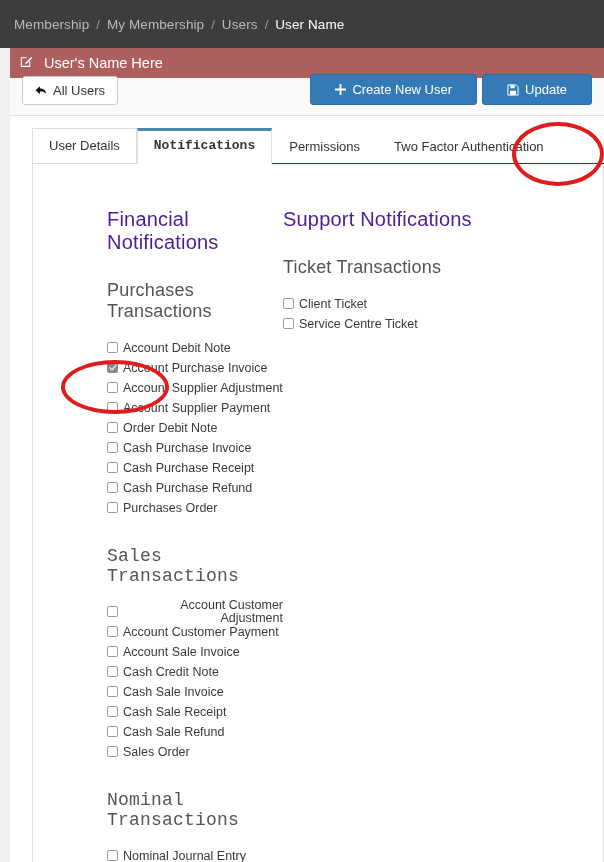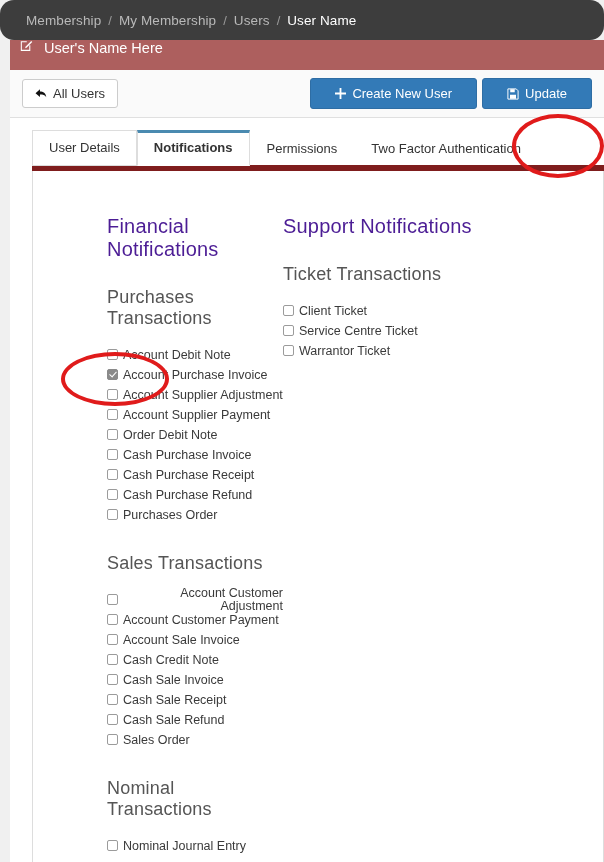--- a/index.html
+++ b/index.html
@@ -12,27 +12,26 @@
     background: #f0f0f0;
     font-family: "Liberation Sans", sans-serif;
     font-size: 13px;
     color: #333;
     overflow: hidden;
     position: relative;
   }
 
   
   .breadcrumb-bar {
-    height: 40px;
+    height: 48px;
     background: #3d3d3d;
     display: flex;
     align-items: center;
-    padding-left: 26px;
-    box-sizing: border-box;
-    border-radius: 14px;
+    padding-left: 14px;
+    box-sizing: border-box;
   }
   .crumb {
     color: #b9b9b9;
     font-size: 13.5px;
     letter-spacing: .1px;
   }
   .crumb.active {
     color: #ffffff;
   }
   .crumb-sep {
@@ -55,20 +54,21 @@
     height: 100%;
     box-sizing: border-box;
     position: relative;
   }
 
   
   .panel-header {
     background: #ad5f5e;
     height: 30px;
     display: flex;
+    align-items: center;
     padding-left: 10px;
     box-sizing: border-box;
   }
   .panel-header .hdr-icon {
     color: #fff;
     font-size: 14px;
     margin-right: 10px;
     line-height: 1;
     display: inline-flex;
   }
@@ -76,23 +76,23 @@
     color: #fff;
     font-size: 14.5px;
   }
 
   
   .toolbar {
     background: #fafafa;
     border-bottom: 1px solid #e0e0e0;
     padding: 10px 10px 10px 12px;
     display: flex;
-    align-items: center;
-    box-sizing: border-box;
-    height: 48px;
+    align-items: flex-end;
+    box-sizing: border-box;
+    height: 38px;
   }
   .btn {
     font-family: "Liberation Sans", sans-serif;
     font-size: 13px;
     border-radius: 3px;
     display: inline-flex;
     align-items: center;
     cursor: pointer;
     box-sizing: border-box;
     white-space: nowrap;
@@ -124,21 +124,21 @@
   }
 
   
   .tab-area {
     padding: 12px 0 0 22px;
     background: #ffffff;
     box-sizing: border-box;
   }
   .tabs {
     display: flex;
-    border-bottom: 6px solid #7f1d1d;
+    border-bottom: 1px solid #7f1d1d;
     align-items: flex-end;
   }
   .tab {
     padding: 9px 16px 8px 16px;
     font-size: 13px;
     color: #337ab7;
     border: 1px solid transparent;
     border-bottom: none;
     margin-bottom: -1px;
     cursor: pointer;
@@ -156,20 +156,21 @@
     color: #333;
   }
   .tab.active {
     background: #ffffff;
     border: 1px solid #dddddd;
     border-bottom: 1px solid #ffffff;
     border-top: 3px solid #4a8ab0;
     color: #333;
     font-weight: bold;
     padding-top: 7px;
+    font-family: Liberation Mono, monospace;
   }
 
   
   .tab-content {
     border-left: 1px solid #dddddd;
     border-right: 1px solid #dddddd;
     border-bottom: 1px solid #dddddd;
     margin-left: 22px;
     margin-right: 0;
     background: #ffffff;
@@ -201,20 +202,21 @@
   }
   .sub-title {
     font-size: 18px;
     color: #555555;
     font-weight: normal;
     margin: 0 0 16px 0;
     letter-spacing: .2px;
   }
   .sub-title.spaced {
     margin-top: 28px;
+    font-family: Liberation Mono, monospace;
   }
 
   .chk-list {
     margin: 0;
     padding: 0;
     list-style: none;
   }
   .chk-row {
     display: flex;
     align-items: center;
@@ -437,24 +439,20 @@
             <div class="sub-title">Ticket Transactions</div>
             <ul class="chk-list">
               <li class="chk-row">
                 <span class="chk-box"></span>
                 <span class="chk-label">Client Ticket</span>
               </li>
               <li class="chk-row">
                 <span class="chk-box"></span>
                 <span class="chk-label">Service Centre Ticket</span>
               </li>
-              <li class="chk-row">
-                <span class="chk-box"></span>
-                <span class="chk-label">Warrantor Ticket</span>
-              </li>
             </ul>
           </div>
       </div>
     </div>
 
   </div>
 
   <div class="annot" id="annot-update"></div>
   <div class="annot" id="annot-checkbox"></div>
 </div>

